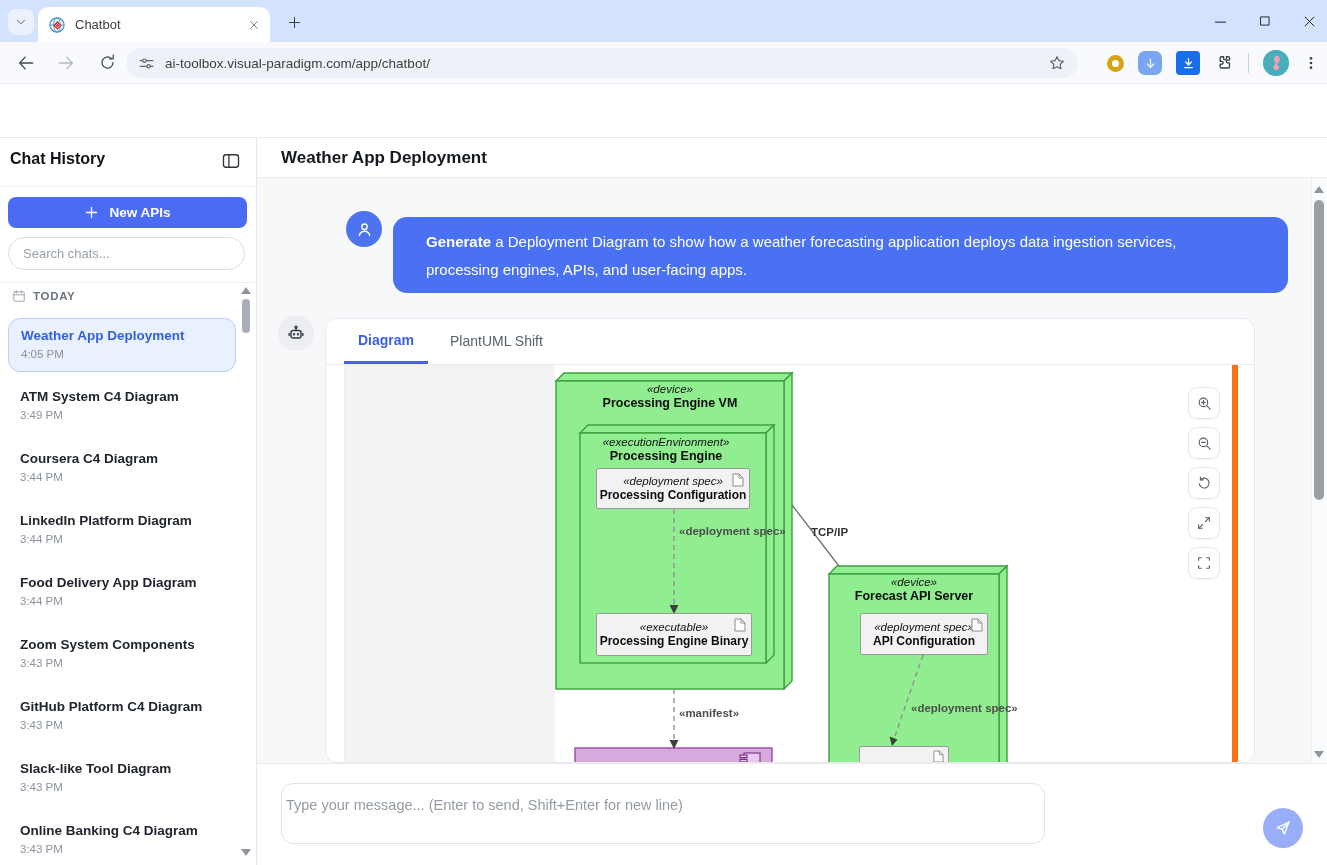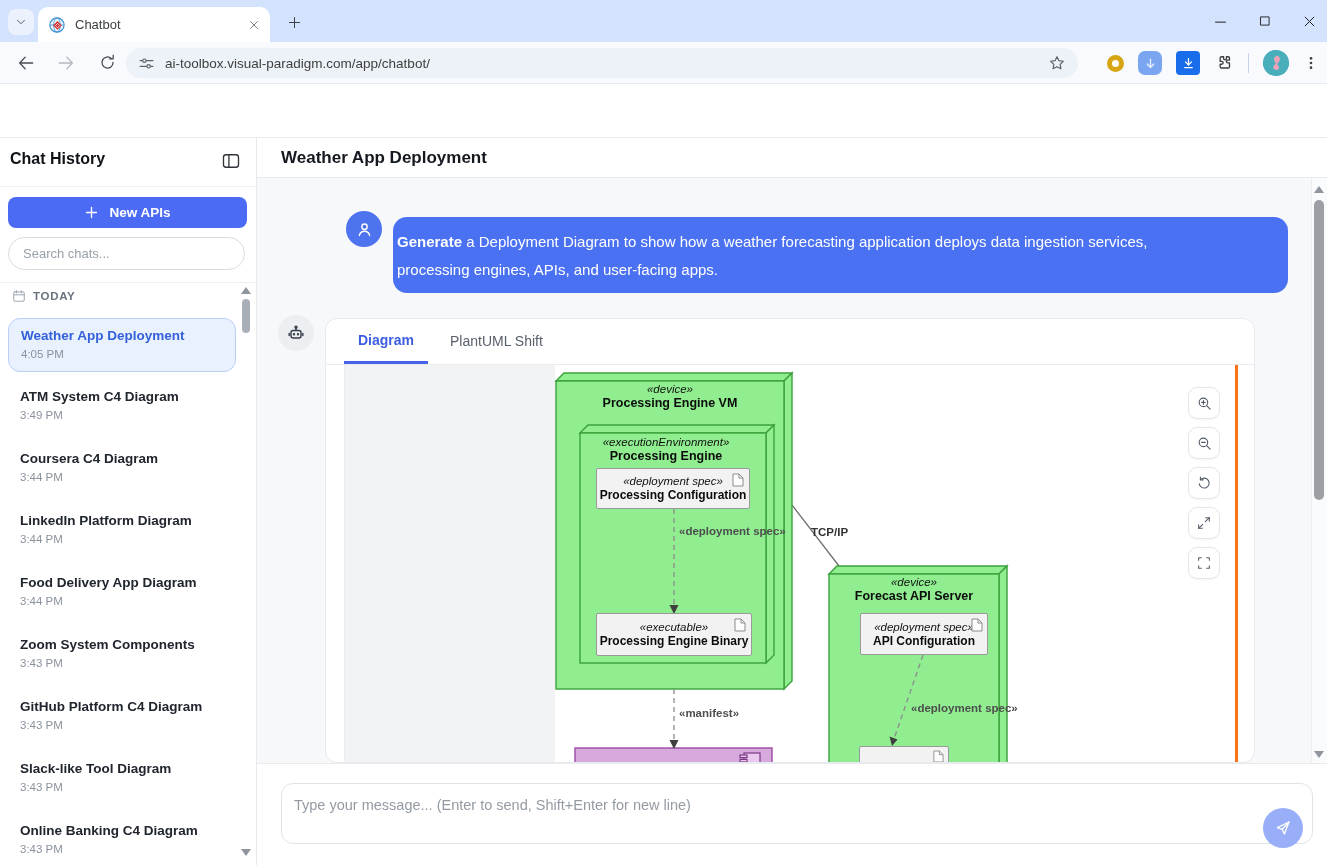--- a/index.html
+++ b/index.html
@@ -62,48 +62,48 @@
   .tri-up{width:0;height:0;border-left:5px solid transparent;border-right:5px solid transparent;border-bottom:7px solid #8f959c;}
   .tri-down{width:0;height:0;border-left:5px solid transparent;border-right:5px solid transparent;border-top:7px solid #8f959c;}
 
   
   .titlebar{left:257px;top:138px;width:1070px;height:40px;background:#fff;border-bottom:1px solid #e8eaed;}
   .pagetitle{left:281px;top:148px;font-size:17px;font-weight:600;color:#14181f;}
   .chatarea{left:257px;top:178px;width:1054px;height:585px;background:#f7f8fa;}
   .uavatar{left:346px;top:211px;width:36px;height:36px;border-radius:50%;background:#4e73ee;
            display:flex;align-items:center;justify-content:center;}
   .bubble{left:393px;top:217px;width:895px;height:76px;border-radius:14px;background:#4a71f1;color:#fff;
-          font-size:15px;line-height:28px;padding:11px 4px;}
+          font-size:15px;line-height:28px;padding:11px 33px;}
   .botavatar{left:278px;top:315px;width:36px;height:36px;border-radius:50%;background:#eceef2;
              display:flex;align-items:center;justify-content:center;}
   .card{left:325px;top:318px;width:930px;height:445px;background:#fff;border:1px solid #e7eaee;border-radius:12px;overflow:hidden;}
   .tabbar{position:absolute;left:0;top:0;width:100%;height:46px;border-bottom:1px solid #e9ebee;display:flex;align-items:flex-end;}
   .dtab{height:46px;display:flex;align-items:center;justify-content:center;font-size:14px;cursor:pointer;}
   .dtab.active{color:#3d5ee0;font-weight:600;border-bottom:3px solid #4662e6;margin-left:18px;padding:0 14px;}
   .dtab.idle{color:#59616c;font-weight:500;margin-left:18px;padding:0 4px;}
   .viewport{position:absolute;left:18px;top:46px;width:894px;height:399px;background:#f2f3f5;overflow:hidden;
-            border-left:1px solid #ececec;border-right:3px solid #f97316;padding-left:16px;}
+            border-left:1px solid #ececec;border-right:6px solid #f97316;padding-left:16px;}
   .dwhite{position:absolute;left:210px;top:0;width:684px;height:399px;background:#fff;}
   .dlabel{position:absolute;text-align:center;}
   .stereo{font-style:italic;font-size:11.5px;color:#111;}
   .nname{font-weight:bold;font-size:12.5px;color:#0c0c0c;margin-top:1px;}
   .artifact{position:absolute;background:#f2f2f2;border:1px solid #9a9a9a;border-radius:2px;
             display:flex;flex-direction:column;align-items:center;justify-content:center;}
   .edgelbl{position:absolute;font-size:11.5px;font-weight:600;color:#4d4d4d;white-space:nowrap;}
   .zoomcol{position:absolute;left:862px;top:68px;display:flex;flex-direction:column;gap:8px;}
   .zbtn{width:32px;height:32px;border-radius:9px;background:#fff;border:1px solid #e3e6ea;
         display:flex;align-items:center;justify-content:center;cursor:pointer;box-shadow:0 1px 2px rgba(0,0,0,.04);}
   .mainscroll{left:1311px;top:178px;width:16px;height:585px;background:#fafbfc;border-left:1px solid #ededf0;}
   .msthumb{left:1314px;top:200px;width:10px;height:300px;border-radius:5px;background:#9ca0a5;}
   .sbthumb{left:242px;top:299px;width:8px;height:34px;border-radius:4px;background:#a9afb8;}
 
   
   .composer{left:257px;top:763px;width:1070px;height:102px;background:#fff;border-top:1px solid #e8eaec;}
-  .msgbox{left:281px;top:783px;width:1032px;height:61px;border-radius:12px;border:1px solid #e0e3e8;background:#fff;
-          padding:13px 12px;font-size:14.5px;color:#333;resize:none;outline:none;font-family:"Liberation Sans",sans-serif;}
+  .msgbox{left:281px;top:783px;width:764px;height:61px;border-radius:12px;border:1px solid #e0e3e8;background:#fff;
+          padding:13px 4px;font-size:14.5px;color:#333;resize:none;outline:none;font-family:"Liberation Sans",sans-serif;}
   .msgbox::placeholder{color:#949ba4;}
   .sendbtn{left:1263px;top:808px;width:40px;height:40px;border-radius:50%;background:#99aef8;border:none;cursor:pointer;
            display:flex;align-items:center;justify-content:center;}
 </style>
 </head>
 <body>
 
 <div class="screen">
 
   <div class="abs tabstrip">

